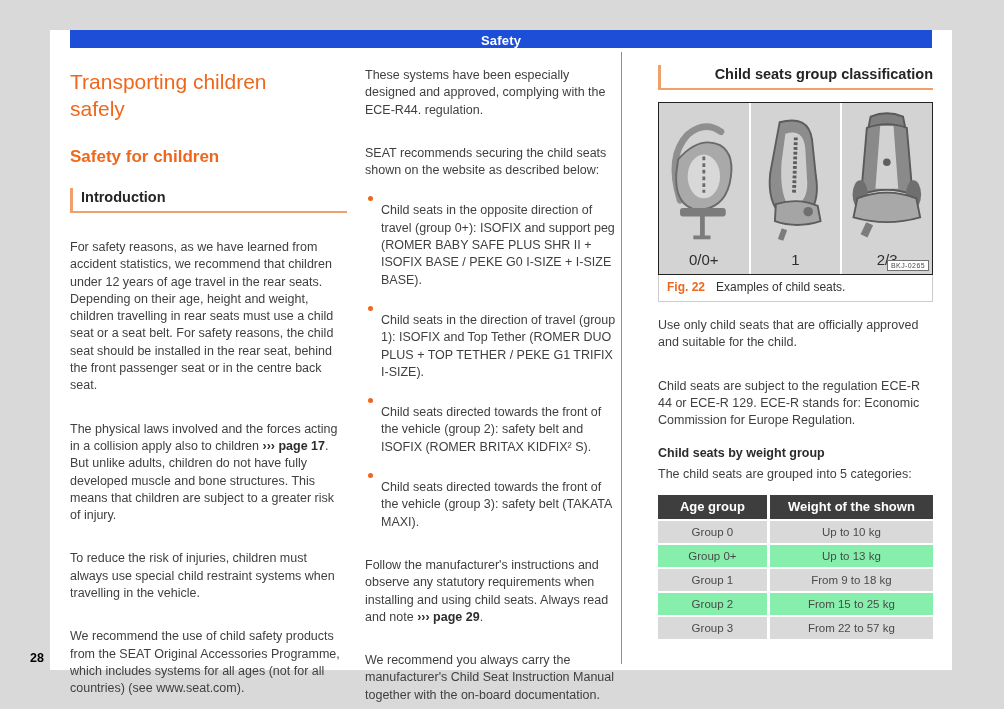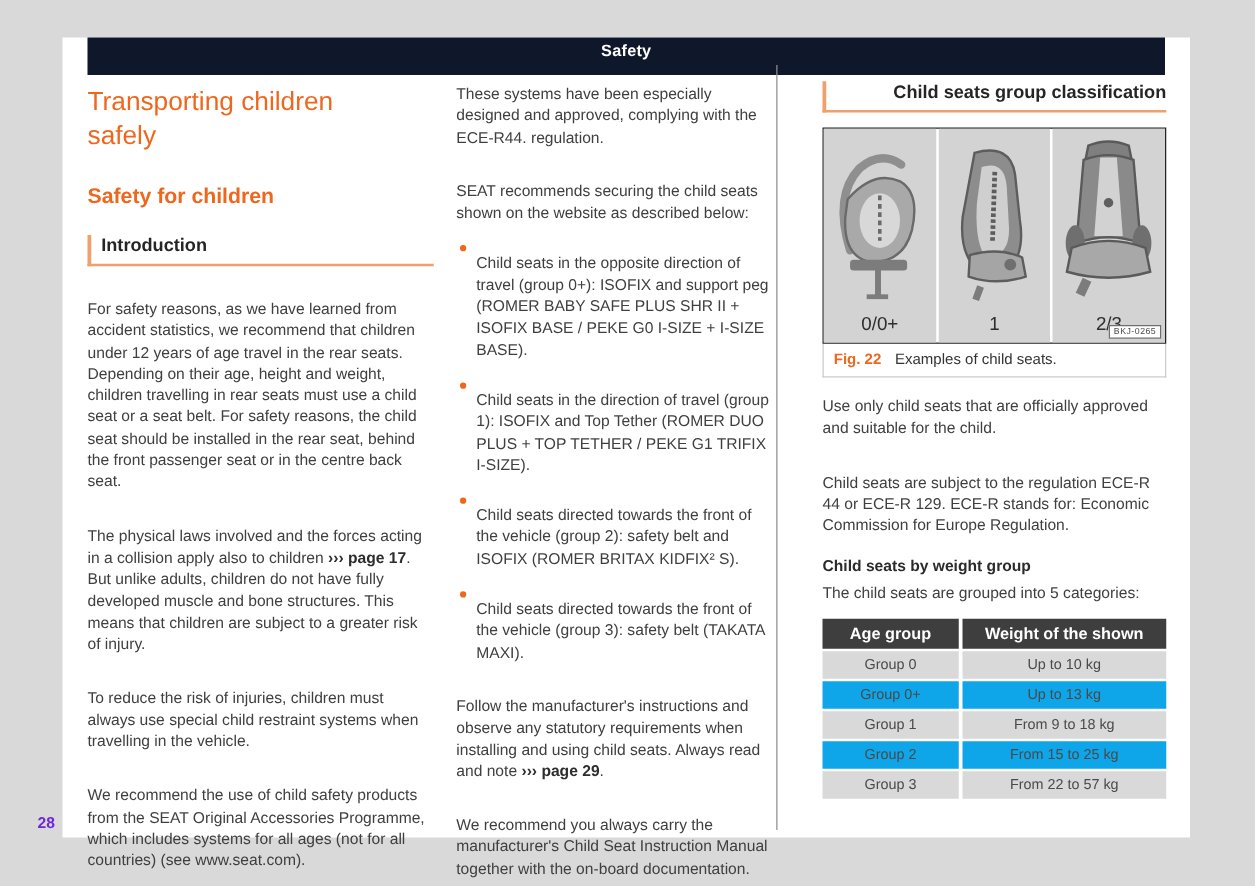--- a/index.html
+++ b/index.html
@@ -11,22 +11,22 @@
     overflow: hidden;
   }
   .page {
     position: absolute;
     left: 50px; top: 30px;
     width: 902px; height: 640px;
     background: #ffffff;
   }
   .topbar {
     position: absolute;
-    left: 20px; top: 0; width: 862px; height: 30px;
-    background: #0f172a;
+    left: 20px; top: 0; width: 862px; height: 18px;
+    background: #1d4ed8;
     color: #ffffff;
     font-size: 13px; font-weight: bold;
     text-align: center; line-height: 22px;
     letter-spacing: 0.2px;
   }
   .col { position: absolute; }
   .col1 { left: 20px;  top: 36px; width: 277px; }
   .col2 { left: 315px; top: 37px; width: 256px; }
   .col3 { left: 608px; top: 35px; width: 275px; }
   .divider {
@@ -121,25 +121,25 @@
     background: #3e3e3e; color: #ffffff;
     font-weight: bold; font-size: 13px;
     height: 24px; 
   }
   table.wtable td {
     text-align: center; color: #4a4a4a; height: 22px;
   }
   table.wtable col.c1 { width: 40%; }
   table.wtable col.c2 { width: 60%; }
   tr.row-odd td  { background: #d9d9d9; }
-  tr.row-even td { background: #0ea5e9; }
+  tr.row-even td { background: #86efac; }
   .page-number {
     position: absolute;
     left: 30px; top: 651px;
-    font-size: 12.5px; font-weight: bold; color: #6d28d9;
+    font-size: 12.5px; font-weight: bold; color: #000000;
   }
 </style>
 </head>
 <body>
 
 <div class="page">
 
   <div class="topbar">Safety</div>
 
   <div class="divider"></div>

